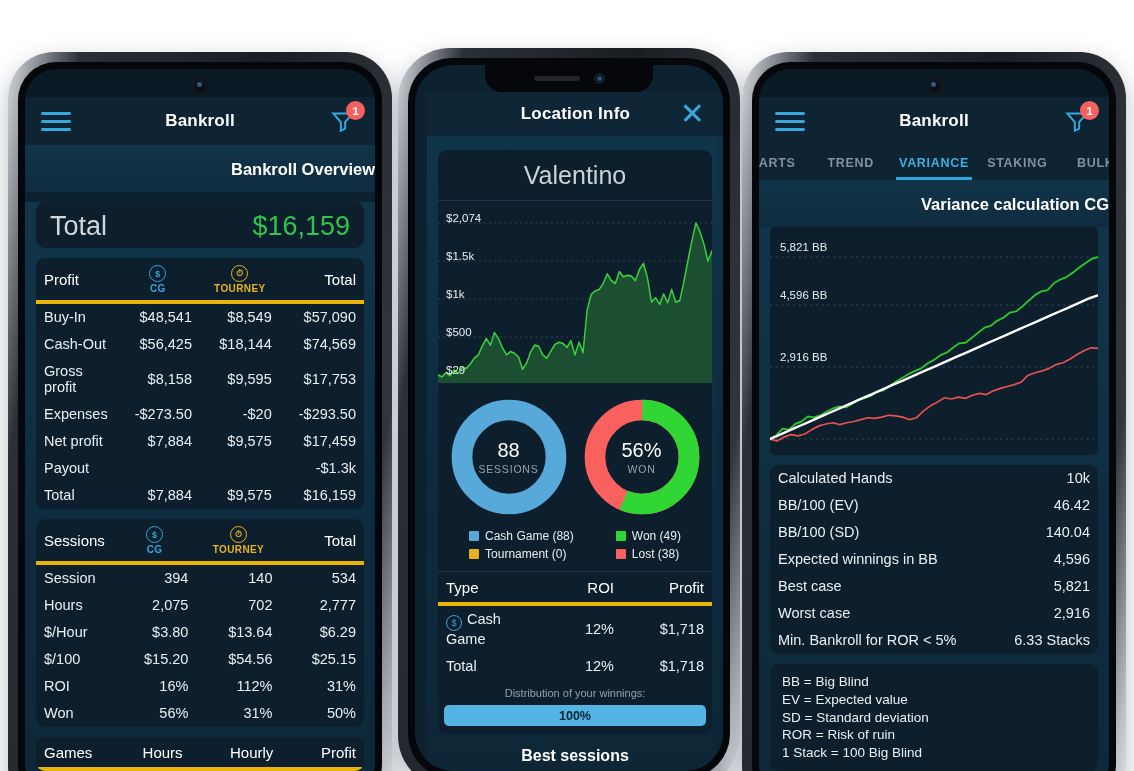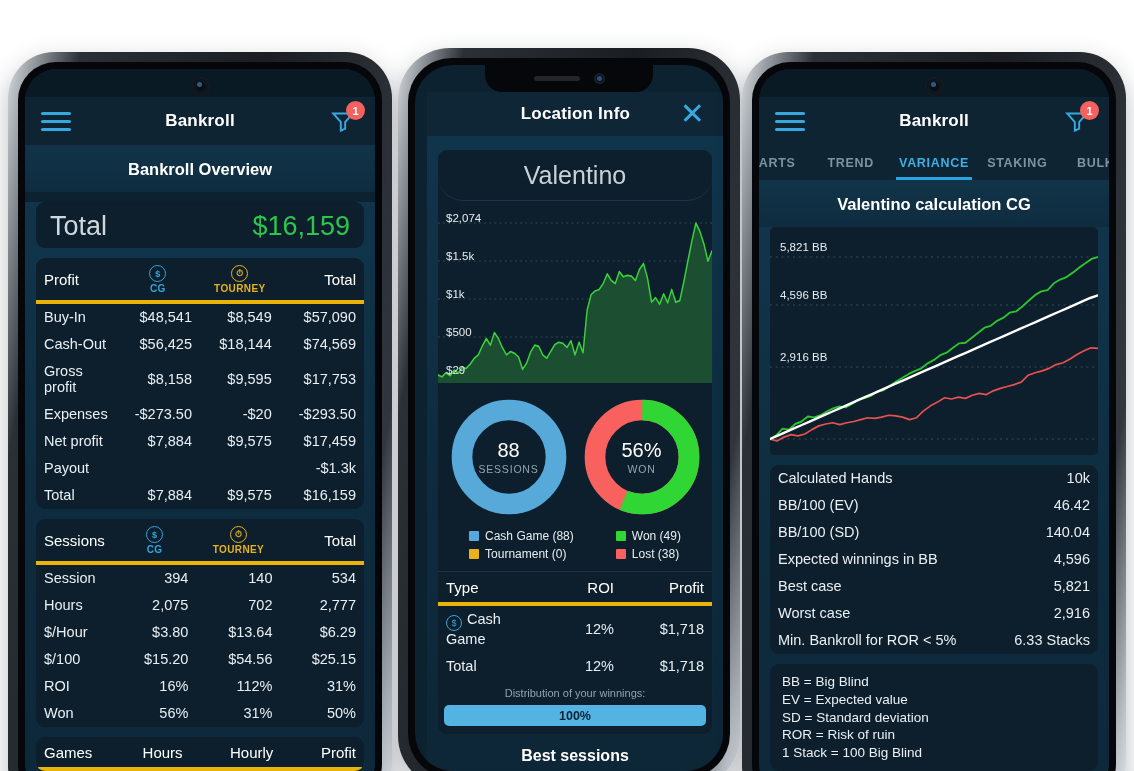--- a/index.html
+++ b/index.html
@@ -51,21 +51,21 @@
          background:#f4615f;color:#fff;font-size:11px;font-weight:700;display:flex;
          align-items:center;justify-content:center;}
   .close-x{color:#39a8df;font-size:30px;line-height:1;font-weight:300;cursor:pointer;padding:0 2px;}
 
   .tabs{height:35px;display:flex;align-items:stretch;background:#0e2433;overflow:hidden;}
   .tab{display:flex;align-items:center;justify-content:center;color:#7d939f;font-size:12.5px;
        font-weight:600;letter-spacing:.7px;position:relative;white-space:nowrap;padding:0 9px;flex:1;}
   .tab.active{color:#3db0e4;}
   .tab.active:after{content:"";position:absolute;left:6px;right:6px;bottom:0;height:3px;background:#2aa5e0;}
 
-  .page-title{text-align:center;color:#fff;font-size:16.5px;font-weight:700;padding:15px 0 13px;
+  .page-title{text-align:right;color:#fff;font-size:16.5px;font-weight:700;padding:15px 0 13px;
               background:linear-gradient(180deg,#113449 0%,#0f2c3f 100%);}
 
   .body-scroll{background:linear-gradient(180deg,#10354b 0%,#0e2c3f 45%,#0d2636 100%);
                padding:0 11px 10px;height:100%;box-sizing:border-box;}
 
   .card{background:#0d1f2c;border-radius:9px;margin-top:10px;overflow:hidden;}
 
   
   .total-row{display:flex;align-items:center;justify-content:space-between;padding:9px 14px 6px;}
   .total-row .lbl{color:#cfd7dc;font-size:27px;font-weight:300;}
@@ -85,21 +85,21 @@
 
   .chip{display:flex;flex-direction:column;align-items:center;gap:1px;}
   .chip .ring{width:15px;height:15px;border-radius:50%;border:1.5px solid #34a5dc;color:#34a5dc;
        font-size:9px;display:flex;align-items:center;justify-content:center;font-weight:700;}
   .chip .ring.gold{border-color:#e8b21d;color:#e8b21d;}
   .chip .cap{font-size:10px;letter-spacing:.4px;color:#34a5dc;font-weight:700;}
   .chip .cap.gold{color:#e8b21d;}
 
   
   .loc-name{text-align:center;color:#c9d2d8;font-size:25px;font-weight:300;padding:11px 0 10px;
-            border-bottom:1px solid #1d3645;border-radius:25px;}
+            border-bottom:1px solid #1d3645;}
   .areachart{position:relative;height:182px;background:#0d1f2c;}
   .areachart svg{display:block;width:100%;height:100%;}
   .ylab{position:absolute;left:8px;color:#e6edf1;font-size:11.5px;}
 
   .donuts{display:flex;justify-content:space-around;padding:12px 4px 4px;background:#0d1f2c;}
   .donut{position:relative;width:124px;height:124px;}
   .donut .ctr{position:absolute;inset:0;display:flex;flex-direction:column;align-items:center;
               justify-content:center;}
   .donut .ctr .big{color:#ffffff;font-size:20px;font-weight:500;line-height:1;}
   .donut .ctr .sub{color:#93a4ae;font-size:10.5px;letter-spacing:.8px;margin-top:3px;}
@@ -446,21 +446,21 @@
           </div>
 
           <div class="tabs" style="margin-left:-26px;width:calc(100% + 52px)">
             <div class="tab">HARTS</div>
             <div class="tab">TREND</div>
             <div class="tab active">VARIANCE</div>
             <div class="tab">STAKING</div>
             <div class="tab">BULK</div>
           </div>
 
-          <div class="page-title">Valentino calculation CG</div>
+          <div class="page-title">Variance calculation CG</div>
 
           <div class="body-scroll">
             <div class="varchart">
               <svg viewBox="0 0 342 228" preserveAspectRatio="none">
                 <g stroke="#46606f" stroke-width="1" stroke-dasharray="2 4" opacity=".75">
                   <line x1="0" y1="30" x2="342" y2="30"></line>
                   <line x1="0" y1="78" x2="342" y2="78"></line>
                   <line x1="0" y1="140" x2="342" y2="140"></line>
                   <line x1="0" y1="212" x2="342" y2="212"></line>
                 </g>

